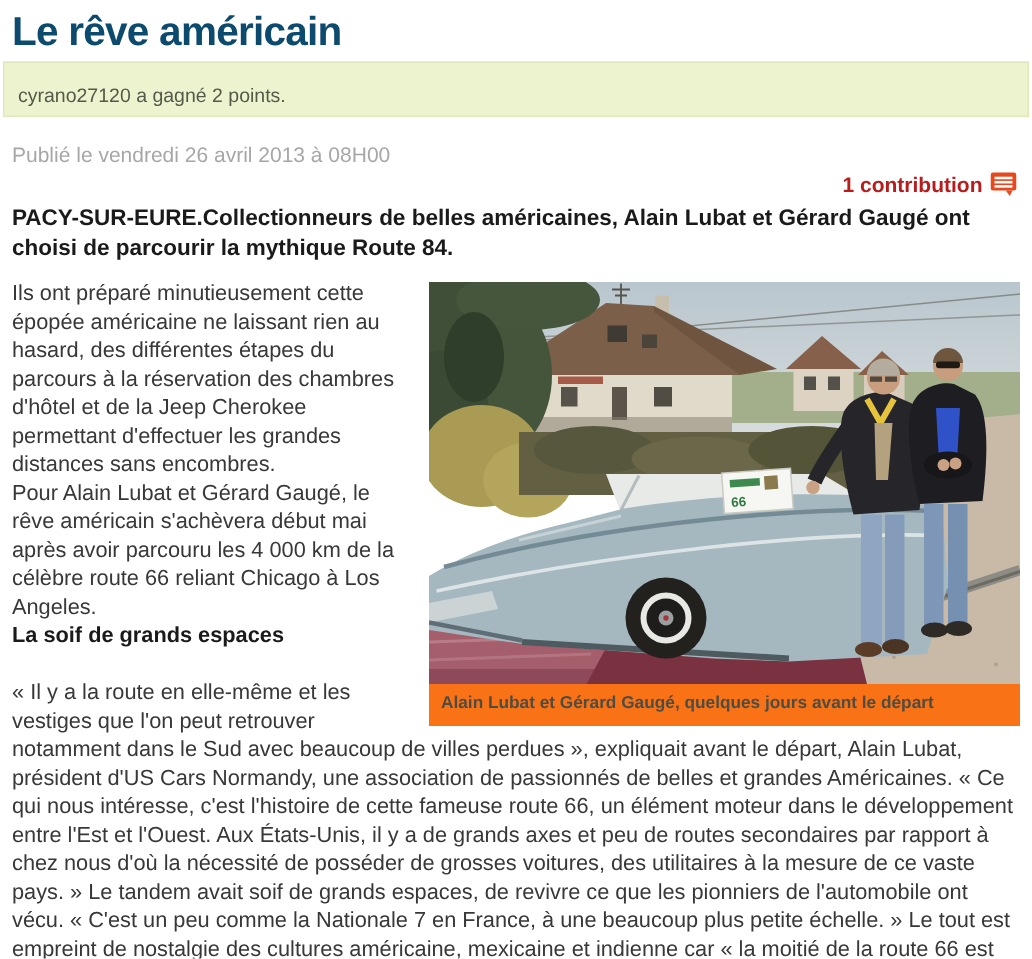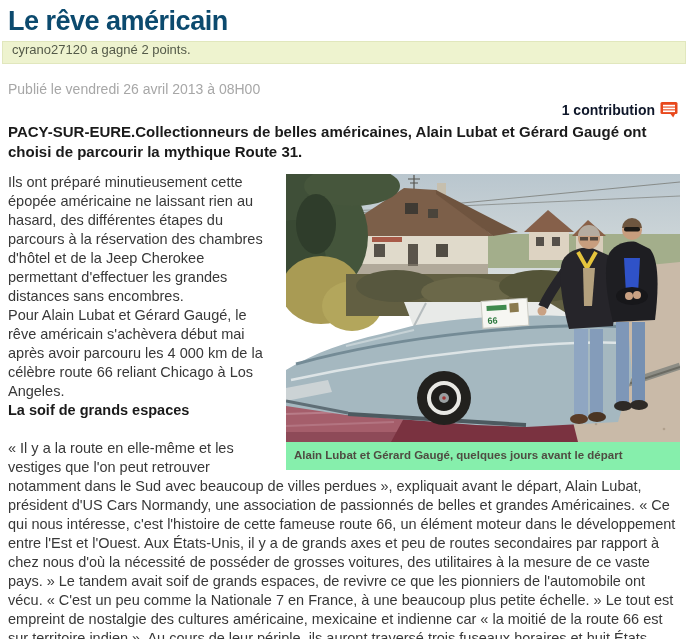--- a/index.html
+++ b/index.html
@@ -13,36 +13,36 @@
     margin:6px 8px 5px;
     font-size:27px;line-height:30px;
     letter-spacing:-0.5px;
     color:#0c4a6e;
     font-weight:bold;
   }
   .notice{
     margin:2px 2px 0;
     background:#eef3cf;
     border:1px solid #e1e7bd;
-    padding:0 9px 6px;
+    padding:14px 9px 6px;
     font-size:13px;
     color:#545a49;
   }
   .meta{
     margin:17px 8px 0;
     font-size:14px;
     color:#a7a7a7;
   }
   .contrib-row{
     margin:3px 10px 1px;
     text-align:right;
     height:20px;
   }
   .contrib-link{
-    color:#0f172a;
+    color:#b91c1c;
     font-weight:bold;
     font-size:14px;
     text-decoration:none;
     vertical-align:middle;
   }
   .contrib-row svg{vertical-align:middle;margin-left:5px;}
   .lead{
     margin:2px 8px 11px;
     font-size:15px;line-height:20px;
     font-weight:bold;
@@ -57,21 +57,21 @@
   .article p{margin:0;}
   .article p.gap{margin-top:19px;}
   .subhead{font-weight:bold;color:#1a1a1a;}
   figure.photo{
     float:right;
     width:394px;
     margin:1px 0 6px 9px;
   }
   figure.photo svg{display:block;}
   figcaption{
-    background:#86efac;
+    background:#f97316;
     font-size:11.5px;
     font-weight:bold;
     color:#4f4c42;
     padding:4px 8px 5px;
   }
 </style>
 </head>
 <body>
 
 <div class="page">
@@ -87,21 +87,21 @@
   <div class="contrib-row">
     <a href="#" class="contrib-link">1 contribution</a><svg width="18" height="17" viewBox="0 0 18 17">
       <rect x="0.5" y="1" width="17" height="12" rx="1.5" fill="#e8481c"></rect>
       <rect x="3" y="3.8" width="12" height="1.7" fill="#fff"></rect>
       <rect x="3" y="6.6" width="12" height="1.7" fill="#fff"></rect>
       <rect x="3" y="9.4" width="12" height="1.7" fill="#fff"></rect>
       <polygon points="10.5,13 15,13 13.2,16.6" fill="#e8481c"></polygon>
     </svg>
   </div>
 
-  <p class="lead">PACY-SUR-EURE.Collectionneurs de belles américaines, Alain Lubat et Gérard Gaugé ont choisi de parcourir la mythique Route 31.</p>
+  <p class="lead">PACY-SUR-EURE.Collectionneurs de belles américaines, Alain Lubat et Gérard Gaugé ont choisi de parcourir la mythique Route 84.</p>
 
   <div class="article">
 
     <figure class="photo">
       <svg width="394" height="268" viewBox="0 0 394 268">
         <defs>
           <linearGradient id="sky" x1="0" y1="0" x2="0" y2="1">
             <stop offset="0" stop-color="#b9c6ce"></stop>
             <stop offset="1" stop-color="#dfe3e1"></stop>
           </linearGradient>

